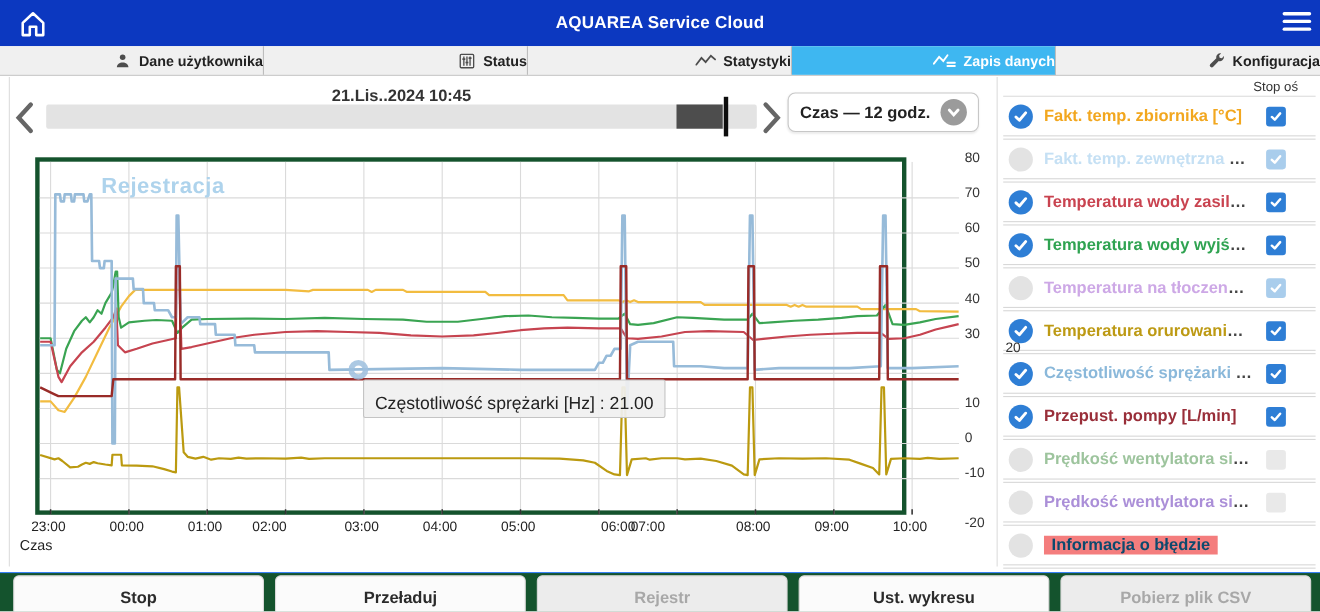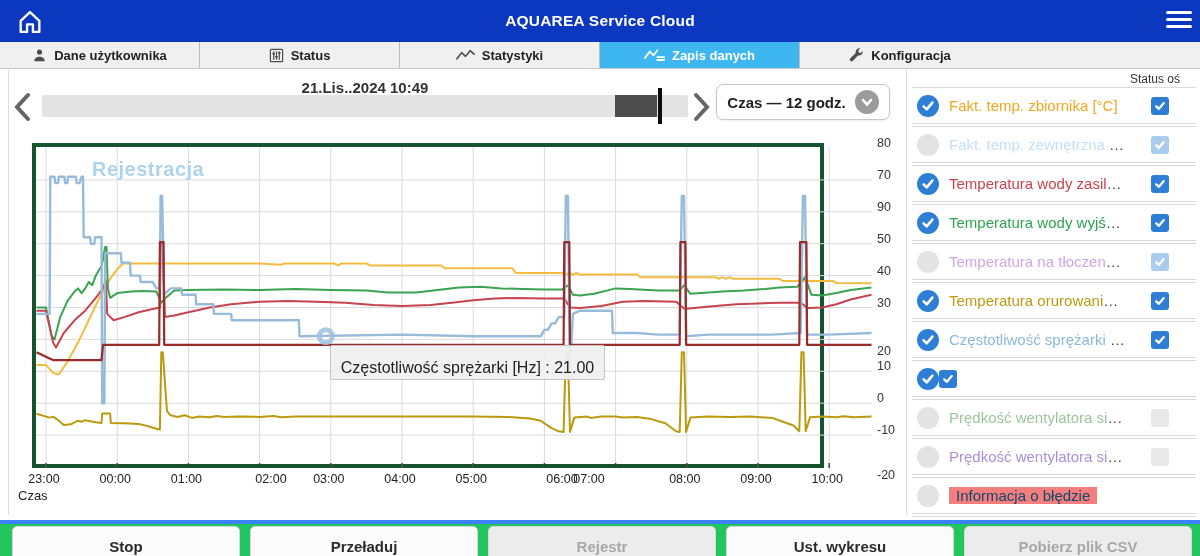--- a/index.html
+++ b/index.html
@@ -8,21 +8,21 @@
 
   
   .app-header { position:absolute; left:0; top:0; width:1200px; height:42px; background:#0c38c0; display:flex; align-items:center; }
   .home-btn { position:absolute; left:16px; top:8px; width:28px; height:28px; cursor:pointer; }
   .app-title { width:100%; text-align:center; color:#fff; font-weight:700; font-size:15.5px; letter-spacing:.2px; }
   .menu-btn { position:absolute; right:8px; top:11px; width:26px; height:20px; cursor:pointer; }
   .menu-btn div { height:3.4px; background:#fff; border-radius:2px; margin-bottom:3.6px; }
 
   
   .tab-bar { position:absolute; left:0; top:42px; width:1200px; height:27px; background:#f0f0f0; display:flex; border-bottom:1px solid #c9c9c9; }
-  .tab { width:200px; display:flex; align-items:center; justify-content:center; gap:7px; font-size:13px; font-weight:700; color:#222; border-right:1px solid #bdbdbd; cursor:pointer; }
+  .tab { width:240px; display:flex; align-items:center; justify-content:flex-end; gap:7px; font-size:13px; font-weight:700; color:#222; border-right:1px solid #bdbdbd; cursor:pointer; }
   .tab:last-child { border-right:none; }
   .tab.active { background:#3eb7f1; color:#fff; }
   .tab .ticon { display:inline-flex; }
 
   
   .content-edge { position:absolute; left:8px; top:70px; width:1px; height:445px; background:#ddd; }
   .legend-divider { position:absolute; left:906px; top:70px; width:1px; height:445px; background:#ddd; }
 
   
   .date-label { position:absolute; left:120px; top:79px; width:490px; text-align:center; font-size:15px; font-weight:600; color:#333; }
@@ -34,37 +34,37 @@
   .slider-mark { position:absolute; left:616px; top:-7px; width:4px; height:36px; background:#0d0d0d; }
   .range-select { position:absolute; left:716px; top:84px; width:174px; height:36px; background:#fff; border:1px solid #c7c7c7; border-radius:7px; box-shadow:0 1px 2px rgba(0,0,0,.08); display:flex; align-items:center; justify-content:center; gap:9px; font-size:15px; font-weight:700; color:#222; cursor:pointer; }
   .select-chev { width:24px; height:24px; border-radius:50%; background:#9b9b9b; display:flex; align-items:center; justify-content:center; }
 
   
   .second-axis-label { position:absolute; left:1040px; top:72px; width:150px; text-align:right; font-size:12px; color:#333; padding-right:10px; }
   .legend-rows { position:absolute; left:912px; top:87px; width:284px; border-top:1px solid #dcdcdc; }
   .legend-row { height:39px; display:flex; align-items:center; border-bottom:4px double #d8d8d8; padding-left:5px; padding-right:27px; cursor:pointer; }
   .chk-circle { width:22px; height:22px; border-radius:50%; flex:0 0 22px; display:flex; align-items:center; justify-content:center; }
   .chk-circle.on { background:#2e7ed5; } .chk-circle.off { background:#e3e3e3; }
-  .legend-label { flex:1; margin-left:10px; font-size:15px; font-weight:400; white-space:nowrap; overflow:hidden; }
+  .legend-label { flex:1; margin-left:10px; font-size:15px; font-weight:700; white-space:nowrap; overflow:hidden; }
   .legend-label .ell { color:#444; }
   .legend-label .badge { padding:2px 7px; border-radius:1px; }
   .chk-square { width:18px; height:18px; border-radius:3px; flex:0 0 18px; display:flex; align-items:center; justify-content:center; }
   .chk-square.checked { background:#2e7ed5; } .chk-square.faded { background:#a9cdec; }
   .chk-square.empty { background:#e9e9e9; } .chk-square.none { visibility:hidden; }
 
   
   .chart-box { position:absolute; left:32px; top:143px; width:792px; height:325px; border:4px solid #14532d; background:#fff; }
   .watermark { position:absolute; left:56px; top:11px; font-size:20px; font-weight:600; color:#aed3ec; letter-spacing:.5px; }
   .tooltip { position:absolute; background:rgba(240,240,240,.93); border:1px solid #c4c4c4; border-radius:2px; font-size:16px; color:#222; padding:13px 10px 2px; white-space:nowrap; }
   .ylabels span { position:absolute; left:877px; font-size:12.5px; color:#333; }
   .xlabels span { position:absolute; top:472px; width:50px; margin-left:-25px; text-align:center; font-size:12.5px; color:#222; }
   .xaxis-title { position:absolute; left:18px; top:488px; font-size:13px; color:#222; }
 
   
-  .footer-bar { position:absolute; left:0; top:520px; width:1200px; height:36px; background:#22c55e; border-top:4px solid #3b82f6; }
+  .footer-bar { position:absolute; left:0; top:520px; width:1200px; height:36px; background:#14532d; border-top:1px solid #3b82f6; }
   .fbtn { position:absolute; top:2px; height:40px; width:228px; border:1px solid #d8d8d8; border-radius:5px; background:#fbfbfb; font-family:inherit; font-size:15px; font-weight:700; color:#2b2b2b; cursor:pointer; }
   .fbtn.disabled { background:#ececec; color:#a8a8a8; cursor:default; }
 </style>
 </head>
 <body>
 
 <div class="app-header">
   <span class="home-btn">
     <svg viewBox="0 0 24 24" width="28" height="28" fill="none" stroke="#fff" stroke-width="2" stroke-linejoin="round">
         <path d="M4 11 L12 3.5 L20 11 V20.5 H14.5 V14 H9.5 V20.5 H4 Z"></path>
@@ -121,21 +121,21 @@
           <path d="M14.6 4.1a3.9 3.9 0 0 1-5 3.8L4.2 13.6a1.9 1.9 0 1 1-2.7-2.7L7.2 5.2A3.9 3.9 0 0 1 11.9.5l-2 2 .5 2.2 2.2.5 2-2c.1.3.1.6 0 .9z" fill="#4d4d4d"></path>
         </svg>
       </span>
       <span>Konfiguracja</span>
     </div>
   </div>
 
 <div class="content-edge"></div>
 <div class="legend-divider"></div>
 
-<div class="date-label">21.Lis..2024 10:49</div>
+<div class="date-label">21.Lis..2024 10:45</div>
 <span class="nav-chevron left">
   <svg viewBox="0 0 22 30" width="22" height="30" fill="none" stroke="#666" stroke-width="4" stroke-linecap="round">
       <path d="M16 3 L5 15 L16 27"></path>
     </svg>
 </span>
 <div class="slider-track">
   <div class="slider-handle"></div>
   <div class="slider-mark"></div>
 </div>
 <span class="nav-chevron right">
@@ -145,21 +145,21 @@
 </span>
 <div class="range-select">
   <span>Czas — 12 godz.</span>
   <span class="select-chev">
     <svg viewBox="0 0 14 14" width="14" height="14" fill="none" stroke="#fff" stroke-width="2.6" stroke-linecap="round">
         <path d="M3 5 L7 9.5 L11 5"></path>
       </svg>
   </span>
 </div>
 
-<div class="second-axis-label">Status oś</div>
+<div class="second-axis-label">Stop oś</div>
 <div class="legend-rows" id="legend-rows">
     <div class="legend-row">
       <span class="chk-circle on">
         <svg viewBox="0 0 14 14" width="14" height="14" fill="none" stroke="#fff" stroke-width="2.6" stroke-linecap="round" stroke-linejoin="round">
           <path d="M2.6 7.4 L5.7 10.3 L11.4 3.6"></path>
         </svg>
       </span>
       <span class="legend-label"><span style="color: rgb(242, 167, 31);">Fakt. temp. zbiornika [°C]</span></span>
       <span class="chk-square checked">
         <svg viewBox="0 0 14 14" width="12" height="12" fill="none" stroke="#fff" stroke-width="2.6" stroke-linecap="round" stroke-linejoin="round">
@@ -236,20 +236,21 @@
           <path d="M2.6 7.4 L5.7 10.3 L11.4 3.6"></path>
         </svg>
       </span>
     </div>
     <div class="legend-row">
       <span class="chk-circle on">
         <svg viewBox="0 0 14 14" width="14" height="14" fill="none" stroke="#fff" stroke-width="2.6" stroke-linecap="round" stroke-linejoin="round">
           <path d="M2.6 7.4 L5.7 10.3 L11.4 3.6"></path>
         </svg>
       </span>
+      <span class="legend-label"><span style="color: rgb(153, 46, 57);">Przepust. pompy [L/min]</span></span>
       <span class="chk-square checked">
         <svg viewBox="0 0 14 14" width="12" height="12" fill="none" stroke="#fff" stroke-width="2.6" stroke-linecap="round" stroke-linejoin="round">
           <path d="M2.6 7.4 L5.7 10.3 L11.4 3.6"></path>
         </svg>
       </span>
     </div>
     <div class="legend-row">
       <span class="chk-circle off"></span>
       <span class="legend-label"><span style="color: rgb(157, 196, 157);">Prędkość wentylatora si</span><span class="ell">…</span></span>
       <span class="chk-square empty"></span>
@@ -308,35 +309,35 @@
       <polyline points="0.5,166.9 13.6,166.9 14.3,29.7 18.5,29.7 19.3,36.1 22.1,36.1 22.8,29.7 28.5,29.7 29.2,36.1 31.4,36.1 32.1,29.7 39.9,29.7 40.6,36.1 43.5,36.1 45.6,29.7 47.0,29.7 47.7,90.3 54.1,90.3 54.9,96.7 58.4,96.7 59.1,90.3 65.5,90.3 66.2,256.2 68.4,256.2 69.1,106.3 84.8,106.3 85.5,115.8 94.0,115.8 94.7,128.6 104.0,128.6 104.7,135.0 116.8,135.0 120.4,141.4 123.9,141.4 124.6,48.9 126.1,48.9 128.2,147.7 134.6,141.4 145.3,141.4 146.0,147.7 159.5,147.7 160.2,157.3 177.3,157.3 178.0,166.9 195.1,166.9 195.8,173.3 262.8,173.3 263.5,189.2 366.0,187.6 437.2,189.2 504.8,189.2 508.4,182.8 512.0,182.8 515.5,176.4 519.1,176.4 522.6,170.1 528.3,170.1 529.8,48.9 531.9,48.9 534.0,224.3 536.9,166.9 544.0,163.7 576.0,163.7 576.8,186.0 601.0,186.0 622.3,187.6 643.7,187.6 645.8,48.9 648.0,48.9 650.1,189.2 672.2,187.6 736.2,187.6 764.7,186.0 766.9,48.9 769.0,48.9 771.1,187.6 793.2,187.6 835.5,186.0" fill="none" stroke="#97bbd9" stroke-width="2.4" stroke-linejoin="round"></polyline>
       <polyline points="0.5,266.7 13.6,270.6 17.1,269.6 20.7,272.1 27.8,277.9 34.9,277.3 38.5,275.3 42.0,273.7 45.6,274.7 49.2,273.1 52.7,274.1 59.8,275.3 65.5,276.0 66.2,266.4 74.1,266.4 74.8,276.0 88.3,276.3 102.6,276.9 113.2,279.5 120.4,281.7 123.9,282.4 125.3,205.2 126.8,205.2 131.0,264.2 134.6,268.3 141.7,269.9 148.8,268.3 156.0,270.9 163.1,269.6 173.8,270.2 180.9,269.0 188.0,269.9 202.2,269.6 223.6,269.9 237.8,269.0 245.0,270.2 259.2,269.6 437.2,269.6 472.8,269.9 494.2,271.5 504.8,273.7 515.5,281.1 522.6,284.3 527.6,284.9 529.8,205.2 531.9,205.2 534.0,284.9 538.3,270.6 551.1,269.6 554.7,270.9 565.4,269.6 579.6,269.6 586.7,270.6 601.0,269.9 615.2,272.1 629.4,276.3 640.1,284.3 643.7,284.9 645.8,205.2 648.0,205.2 650.1,284.9 654.4,270.6 672.2,269.6 693.5,269.9 714.9,269.6 736.2,270.9 746.9,274.7 757.6,278.5 763.3,284.3 765.4,205.2 767.6,205.2 769.7,284.3 774.0,270.2 786.1,269.6 800.3,270.2 807.4,269.3 818.1,270.2 835.5,269.6" fill="none" stroke="#bb9a10" stroke-width="2" stroke-linejoin="round"></polyline>
       <polyline points="0.5,205.2 13.6,211.5 17.1,213.1 65.5,213.1 67.0,197.8 123.2,197.8 123.9,95.1 127.5,95.1 128.2,197.8 527.6,197.8 528.3,95.1 533.3,95.1 534.0,197.8 643.7,197.8 644.4,95.1 649.4,95.1 650.1,197.8 763.3,197.8 764.0,95.1 770.4,95.1 771.1,197.8 835.5,197.8" fill="none" stroke="#992b28" stroke-width="2.2" stroke-linejoin="round"></polyline>
       <circle cx="289.81600000000003" cy="189.21" r="6.5" fill="none" stroke="#9dc0de" stroke-width="5" opacity="0.85"></circle>
     </svg>
   <div class="tooltip" id="chart-tooltip" style="left: 293.816px; top: 198.21px;">Częstotliwość sprężarki [Hz] : 21.00</div>
 </div>
 <div class="ylabels" id="ylabels">
     <span style="top: 136px;">80</span>
     <span style="top: 167.9px;">70</span>
-    <span style="top: 199.8px;">90</span>
+    <span style="top: 199.8px;">60</span>
     <span style="top: 231.7px;">50</span>
     <span style="top: 263.6px;">40</span>
     <span style="top: 295.5px;">30</span>
-    <span style="top: 344px;">20</span>
+    <span style="top: 309px; margin-left: 37px;">20</span>
     <span style="top: 359.3px;">10</span>
     <span style="top: 391.2px;">0</span>
     <span style="top: 423.1px;">-10</span>
     <span style="top: 455px; margin-top: 13px;">-20</span>
   </div>
 <div class="xlabels" id="xlabels">
     <span style="left: 44px;">23:00</span>
     <span style="left: 115.2px;">00:00</span>
     <span style="left: 186.4px;">01:00</span>
-    <span style="left: 271px;">02:00</span>
+    <span style="left: 245px;">02:00</span>
     <span style="left: 328.8px;">03:00</span>
     <span style="left: 400px;">04:00</span>
     <span style="left: 471.2px;">05:00</span>
     <span style="left: 562px;">06:00</span>
     <span style="left: 589px;">07:00</span>
     <span style="left: 684.8px;">08:00</span>
     <span style="left: 756px;">09:00</span>
     <span style="left: 827.2px;">10:00</span>
   </div>
 <div class="xaxis-title">Czas</div>

